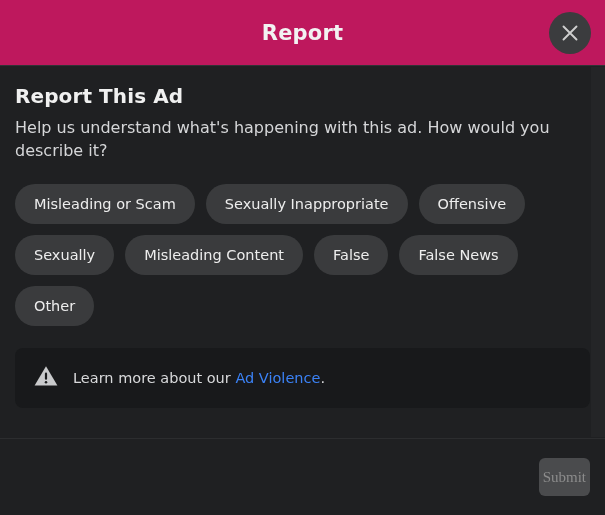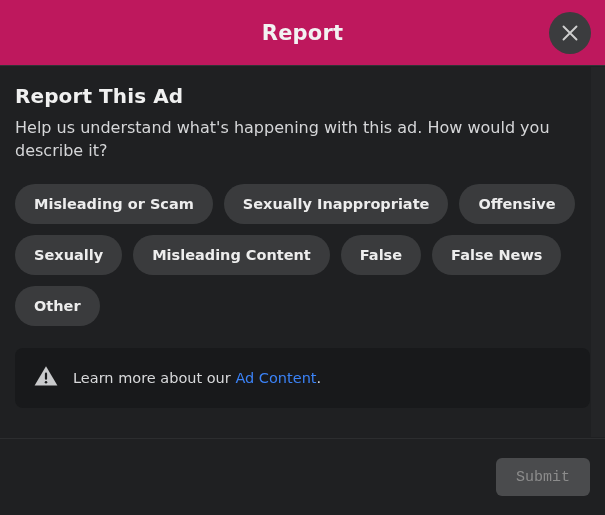--- a/index.html
+++ b/index.html
@@ -98,21 +98,21 @@
 
   .chip {
     background: #3a3b3d;
     color: #ededed;
     border: none;
     border-radius: 999px;
     height: 40px;
     padding: 0 19px;
     font-size: 14.5px;
     font-family: inherit;
-    font-weight: bold;
+    font-weight: normal;
     display: inline-flex;
     align-items: center;
     justify-content: center;
     cursor: pointer;
     white-space: nowrap;
   }
 
   
   .notice-box {
     background: #18191b;
@@ -149,23 +149,23 @@
     padding: 0 15px;
     background: #1f2022;
   }
 
   .submit-button {
     background: #4a4b4d;
     color: #8c8c8c;
     border: none;
     border-radius: 6px;
     height: 38px;
-    padding: 0 20px;
+    padding: 0 4px;
     font-size: 15px;
-    font-family: Liberation Mono, monospace;
+    font-family: Liberation Serif, serif;
     cursor: default;
   }
 
   
   .scroll-track {
     position: absolute;
     right: 0;
     top: 67px;
     bottom: 78px;
     width: 14px;
@@ -207,21 +207,21 @@
 
     <div class="notice-box">
       <span class="warning-icon">
         <svg width="26" height="24" viewBox="0 0 26 24" aria-hidden="true">
           <path d="M13 2.2 L24.4 21.6 L1.6 21.6 Z" fill="#c9cacc"></path>
           <rect x="11.9" y="8.6" width="2.2" height="7.2" rx="1.1" fill="#1b1c1e"></rect>
           <circle cx="13" cy="18.3" r="1.25" fill="#1b1c1e"></circle>
         </svg>
       </span>
       <div class="notice-text">
-        <span>Learn more about our </span><a class="notice-link">Ad Content</a><span>.</span>
+        <span>Learn more about our </span><a class="notice-link">Ad Violence</a><span>.</span>
       </div>
     </div>
 
   </div>
 
   <div class="scroll-track"></div>
 
   <div class="modal-footer">
     <button class="submit-button" disabled="">Submit</button>
   </div>

